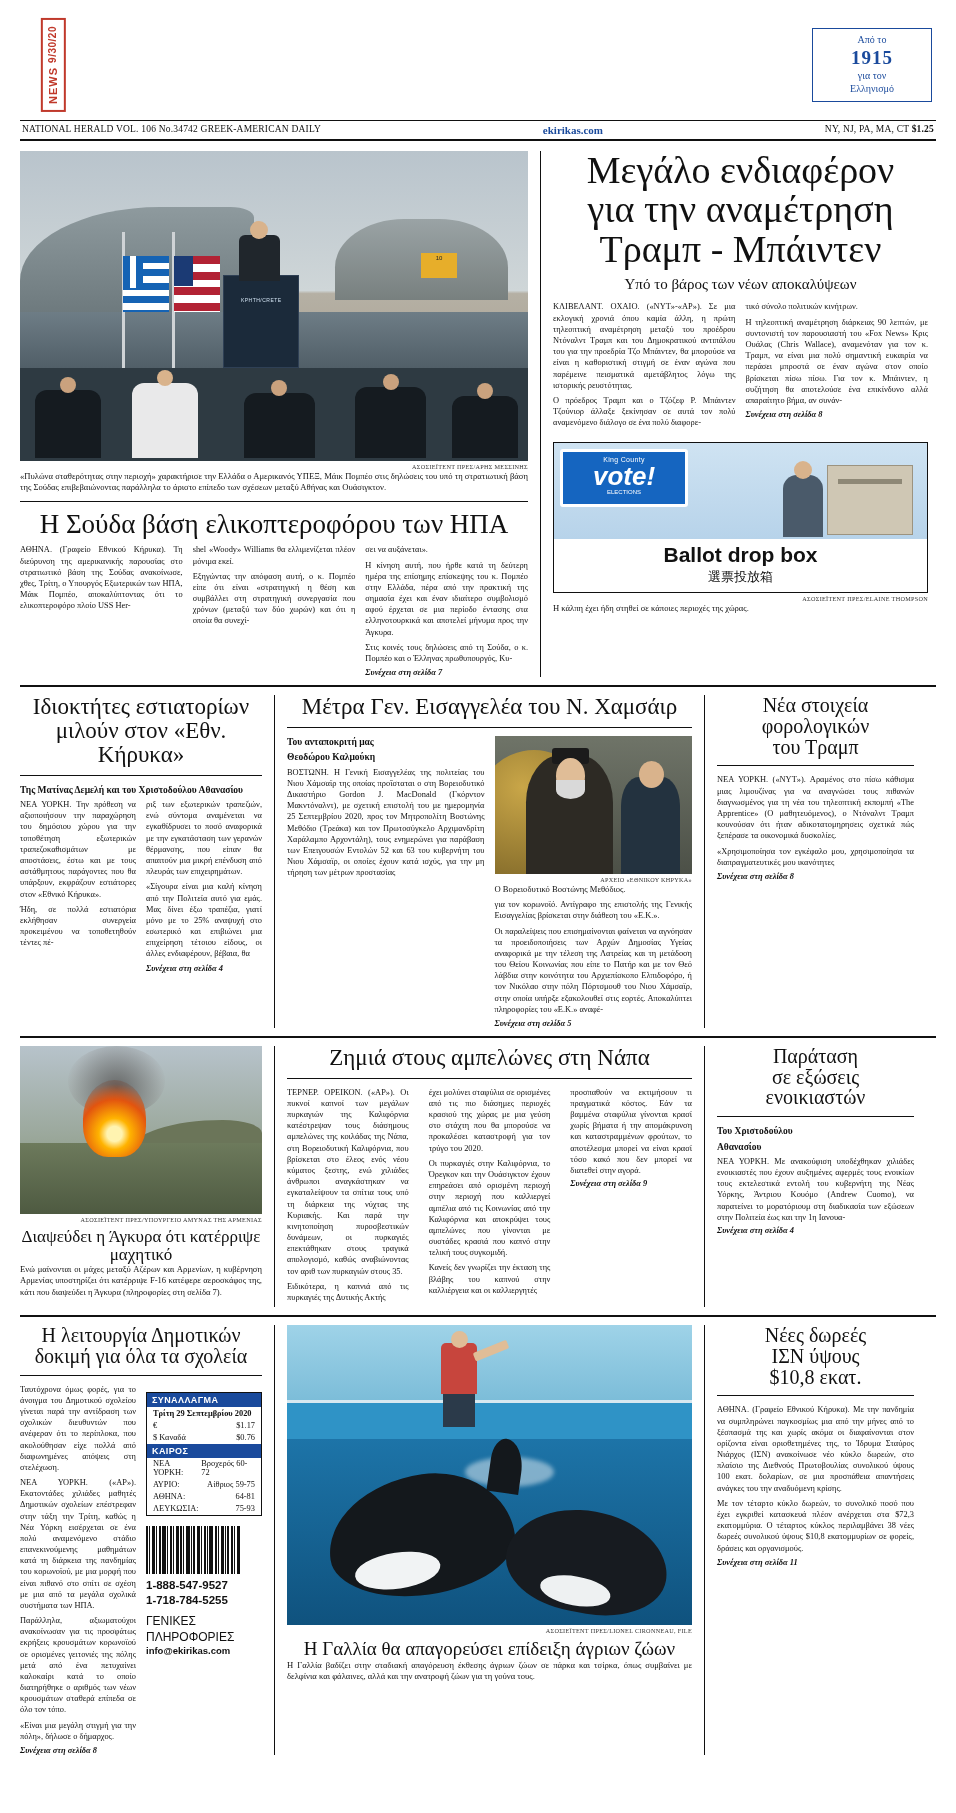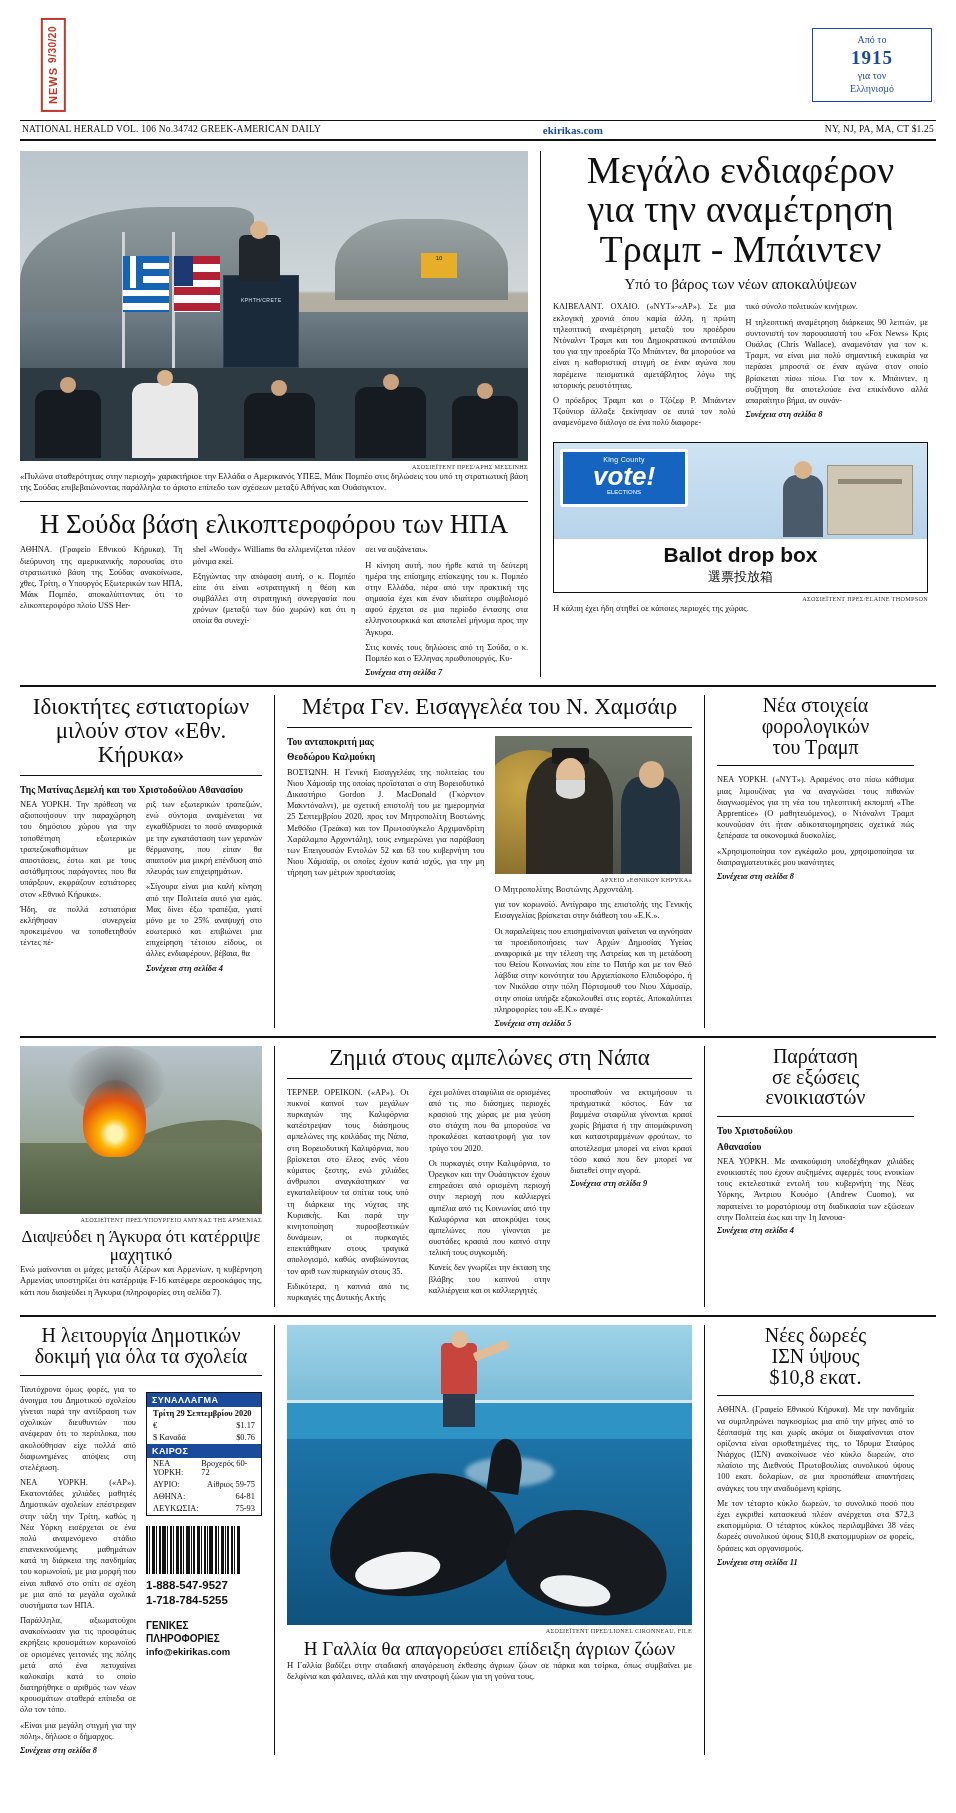--- a/index.html
+++ b/index.html
@@ -84,21 +84,21 @@
     border-bottom: 2px solid #111;
   }
   .infobar .ib-left { letter-spacing: .2px; }
   .infobar .ib-center {
     color: #1a4a9c;
     font-weight: bold;
     font-family: "Liberation Serif", serif;
     font-size: 11px;
   }
   .infobar .ib-right { letter-spacing: .2px; }
-  .infobar .ib-right b { font-weight: normal; }
+  .infobar .ib-right b { font-weight: bold; }
 
   
   .hl {
     font-family: "Liberation Serif", serif;
     font-weight: normal;
     line-height: 1.04;
     text-align: center;
     margin: 0;
   }
   .sub {
@@ -275,21 +275,21 @@
   .infobox { border:1px solid #111; margin-top:8px; font-size:8.4px; }
   .ib-head {
     background:#1a4a9c; color:#fff; font-family:"Liberation Sans",sans-serif;
     font-weight:bold; font-size:9px; padding:2px 5px; letter-spacing:.4px;
   }
   .ib-row { display:flex; justify-content:space-between; padding:1.5px 6px; }
   .ib-date { padding:2px 6px; font-weight:bold; }
   .barcode { margin-top:10px; height:48px; display:flex; gap:1.4px; align-items:stretch; }
   .barcode i { display:block; background:#111; }
   .contact { font-family:"Liberation Sans",sans-serif; font-weight:bold; font-size:11.5px; line-height:1.35; margin-top:4px; }
-  .contact .small { font-size:10px; font-weight:bold; margin-top:10px; }
+  .contact .small { font-size:12px; font-weight:normal; margin-top:4px; }
   .contact .mail { font-size:9.5px; }
 </style>
 </head>
 <body>
 
 <div class="page">
 
   <div class="masthead">
     <div class="mast-left">
       <div class="news-badge">
@@ -452,21 +452,21 @@
             <div class="bp-bg"></div>
               <div class="bp-gold"></div>
             <div class="bp-fig"></div>
               <div class="bp-hat"></div>
             <div class="bp-head"></div>
               <div class="bp-beard"></div>
             <div class="bp-fig2"></div>
               <div class="bp-head2"></div>
           </div>
           <div class="credit">ΑΡΧΕΙΟ «ΕΘΝΙΚΟΥ ΚΗΡΥΚΑ»</div>
-          <div class="caption">Ο Μητροπολίτης Βοστώνης Αρχοντάλη.</div>
+          <div class="caption">Ο Βορειοδυτικό Βοστώνης Μεθόδιος.</div>
           <div class="body-col" style="margin-top:4px">
               <p>για τον κορωνοϊό. Αντίγραφο της επιστολής της Γενικής Εισαγγελίας βρίσκεται στην διάθεση του «Ε.Κ.».</p>
               <p>Οι παραλείψεις που επισημαίνονται φαίνεται να αγνόησαν τα προειδοποιήσεις των Αρχών Δημοσίας Υγείας αναφορικά με την τέλεση της Λατρείας και τη μετάδοση του Θείου Κοινωνίας που είπε το Πατήρ και με τον Θεό λάβδια στην κοινότητα του Αρχιεπίσκοπο Ελπιδοφόρο, ή τον Νικόλαο στην πόλη Πόρτσμουθ του Νιου Χάμσαϊρ, στην οποία υπήρξε εξακολουθεί στις εορτές. Αποκαλύπτει πληροφορίες του «Ε.Κ.» αναφέ-</p>
             </div>
           <div class="cont">Συνέχεια στη σελίδα 5</div>
         </div>
       </div>
     </div>
 
     <div class="b3-right vsep">

